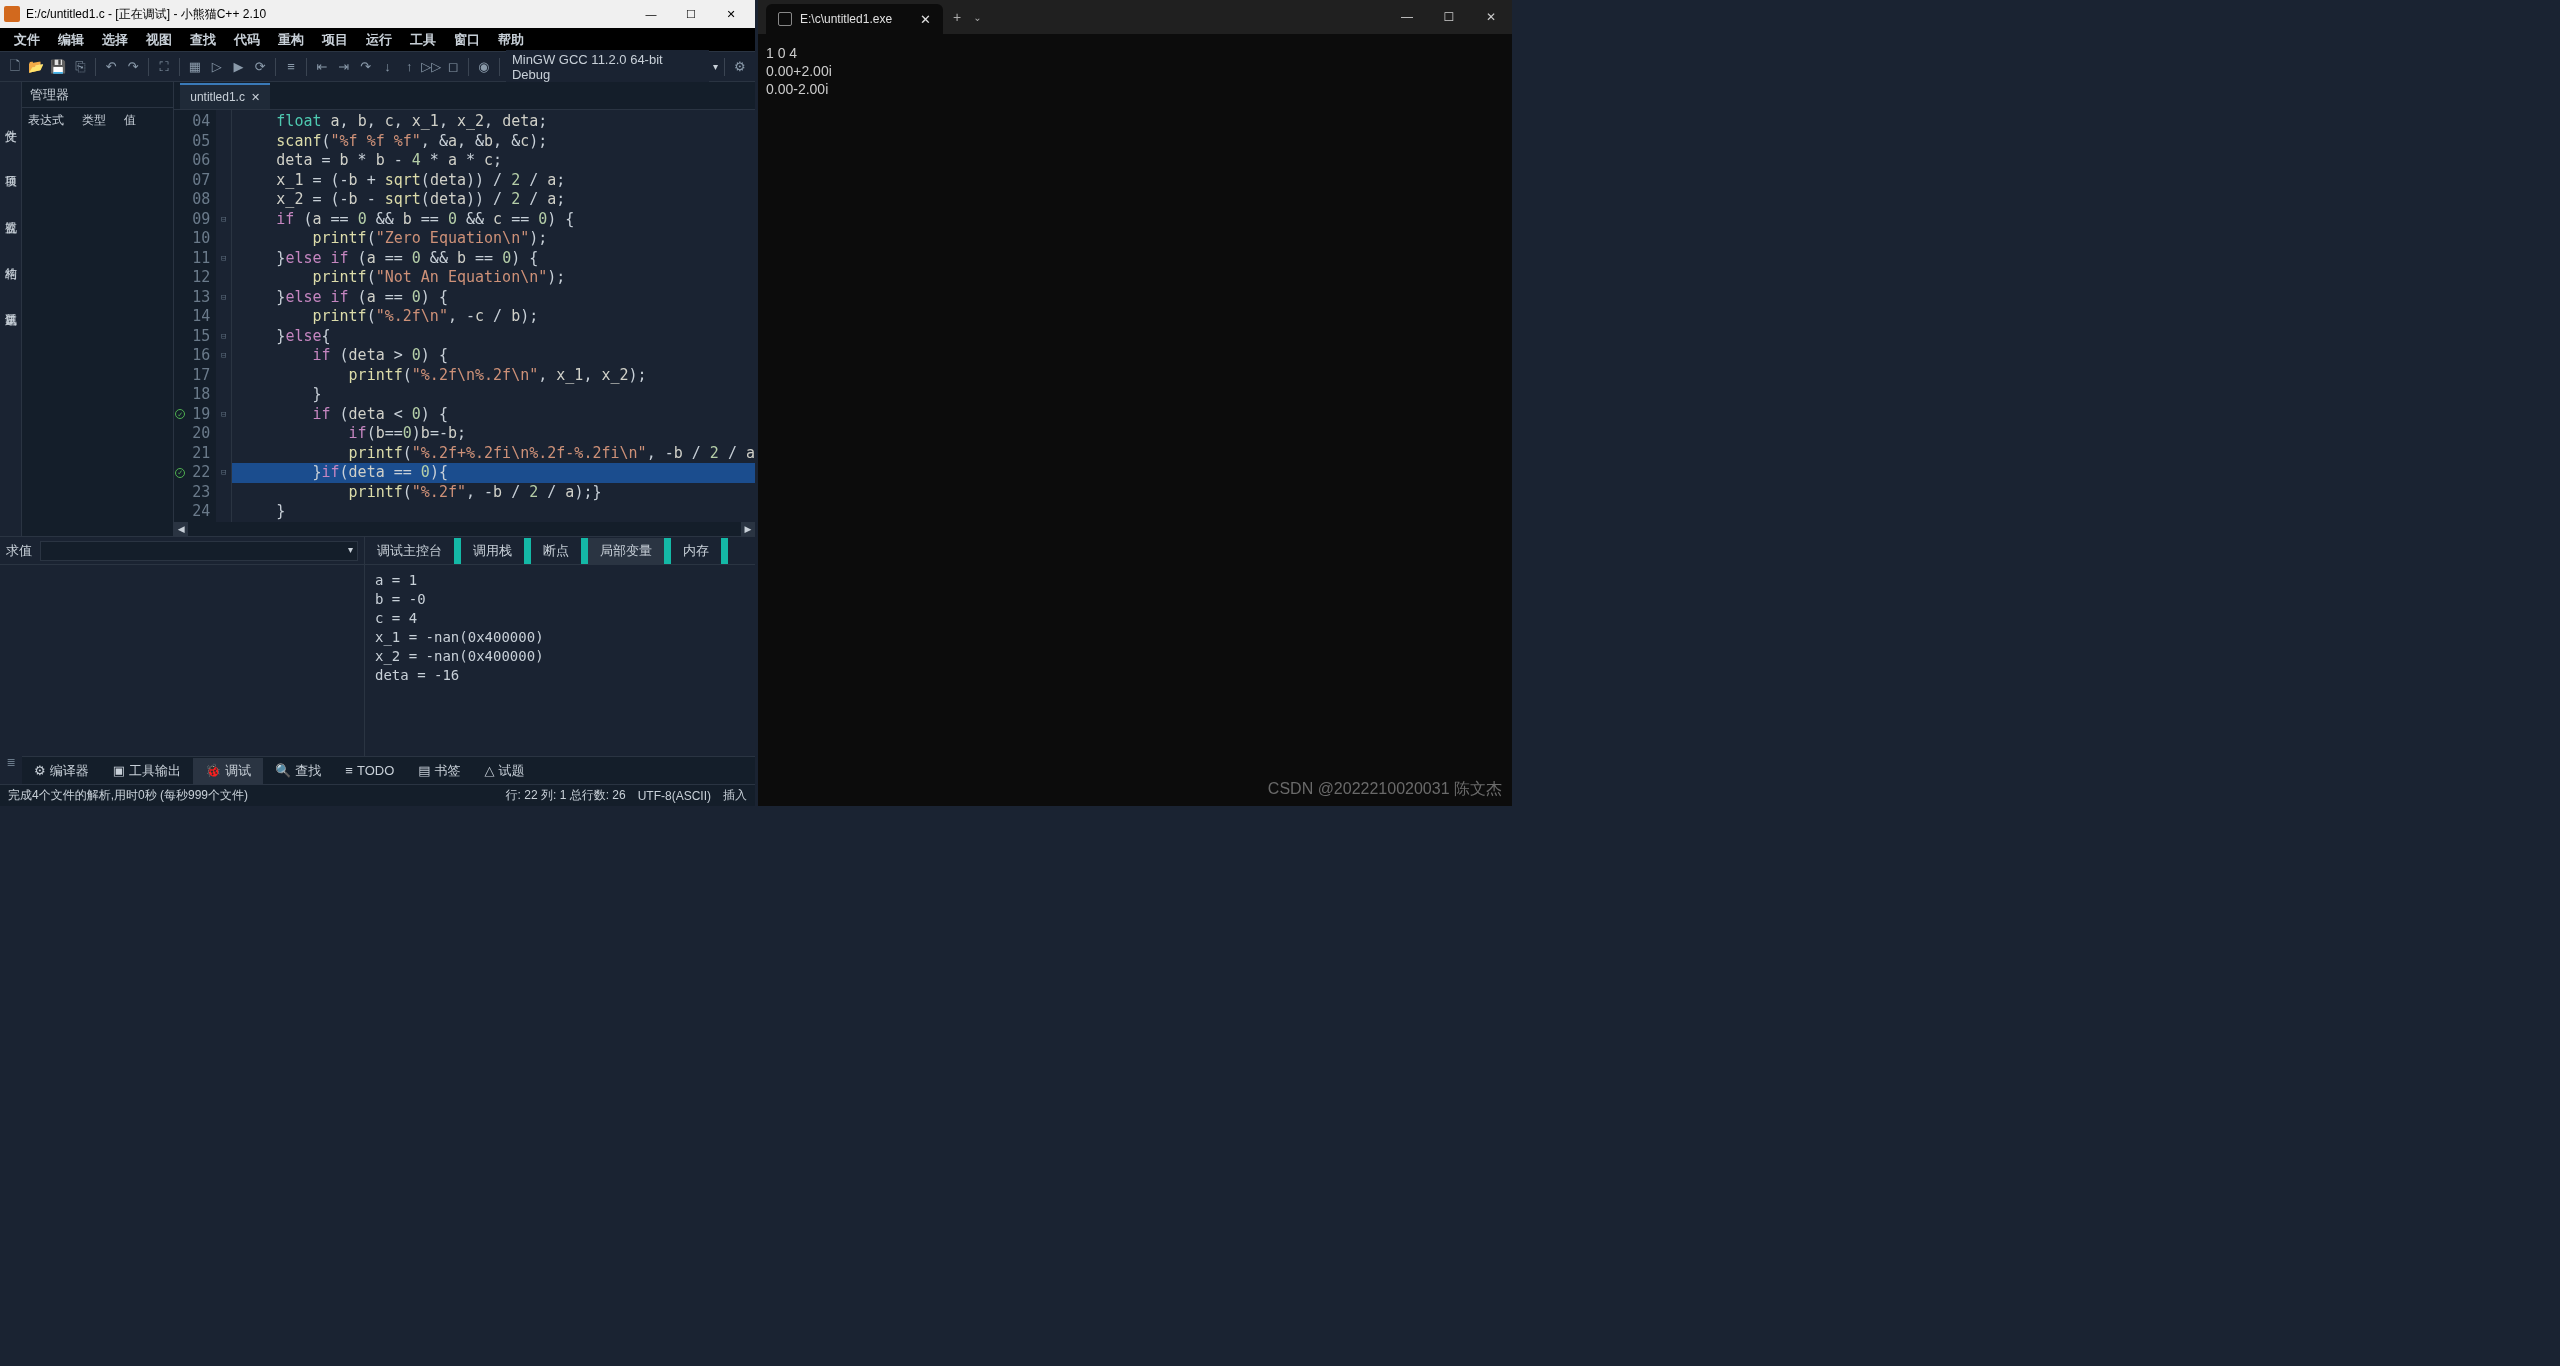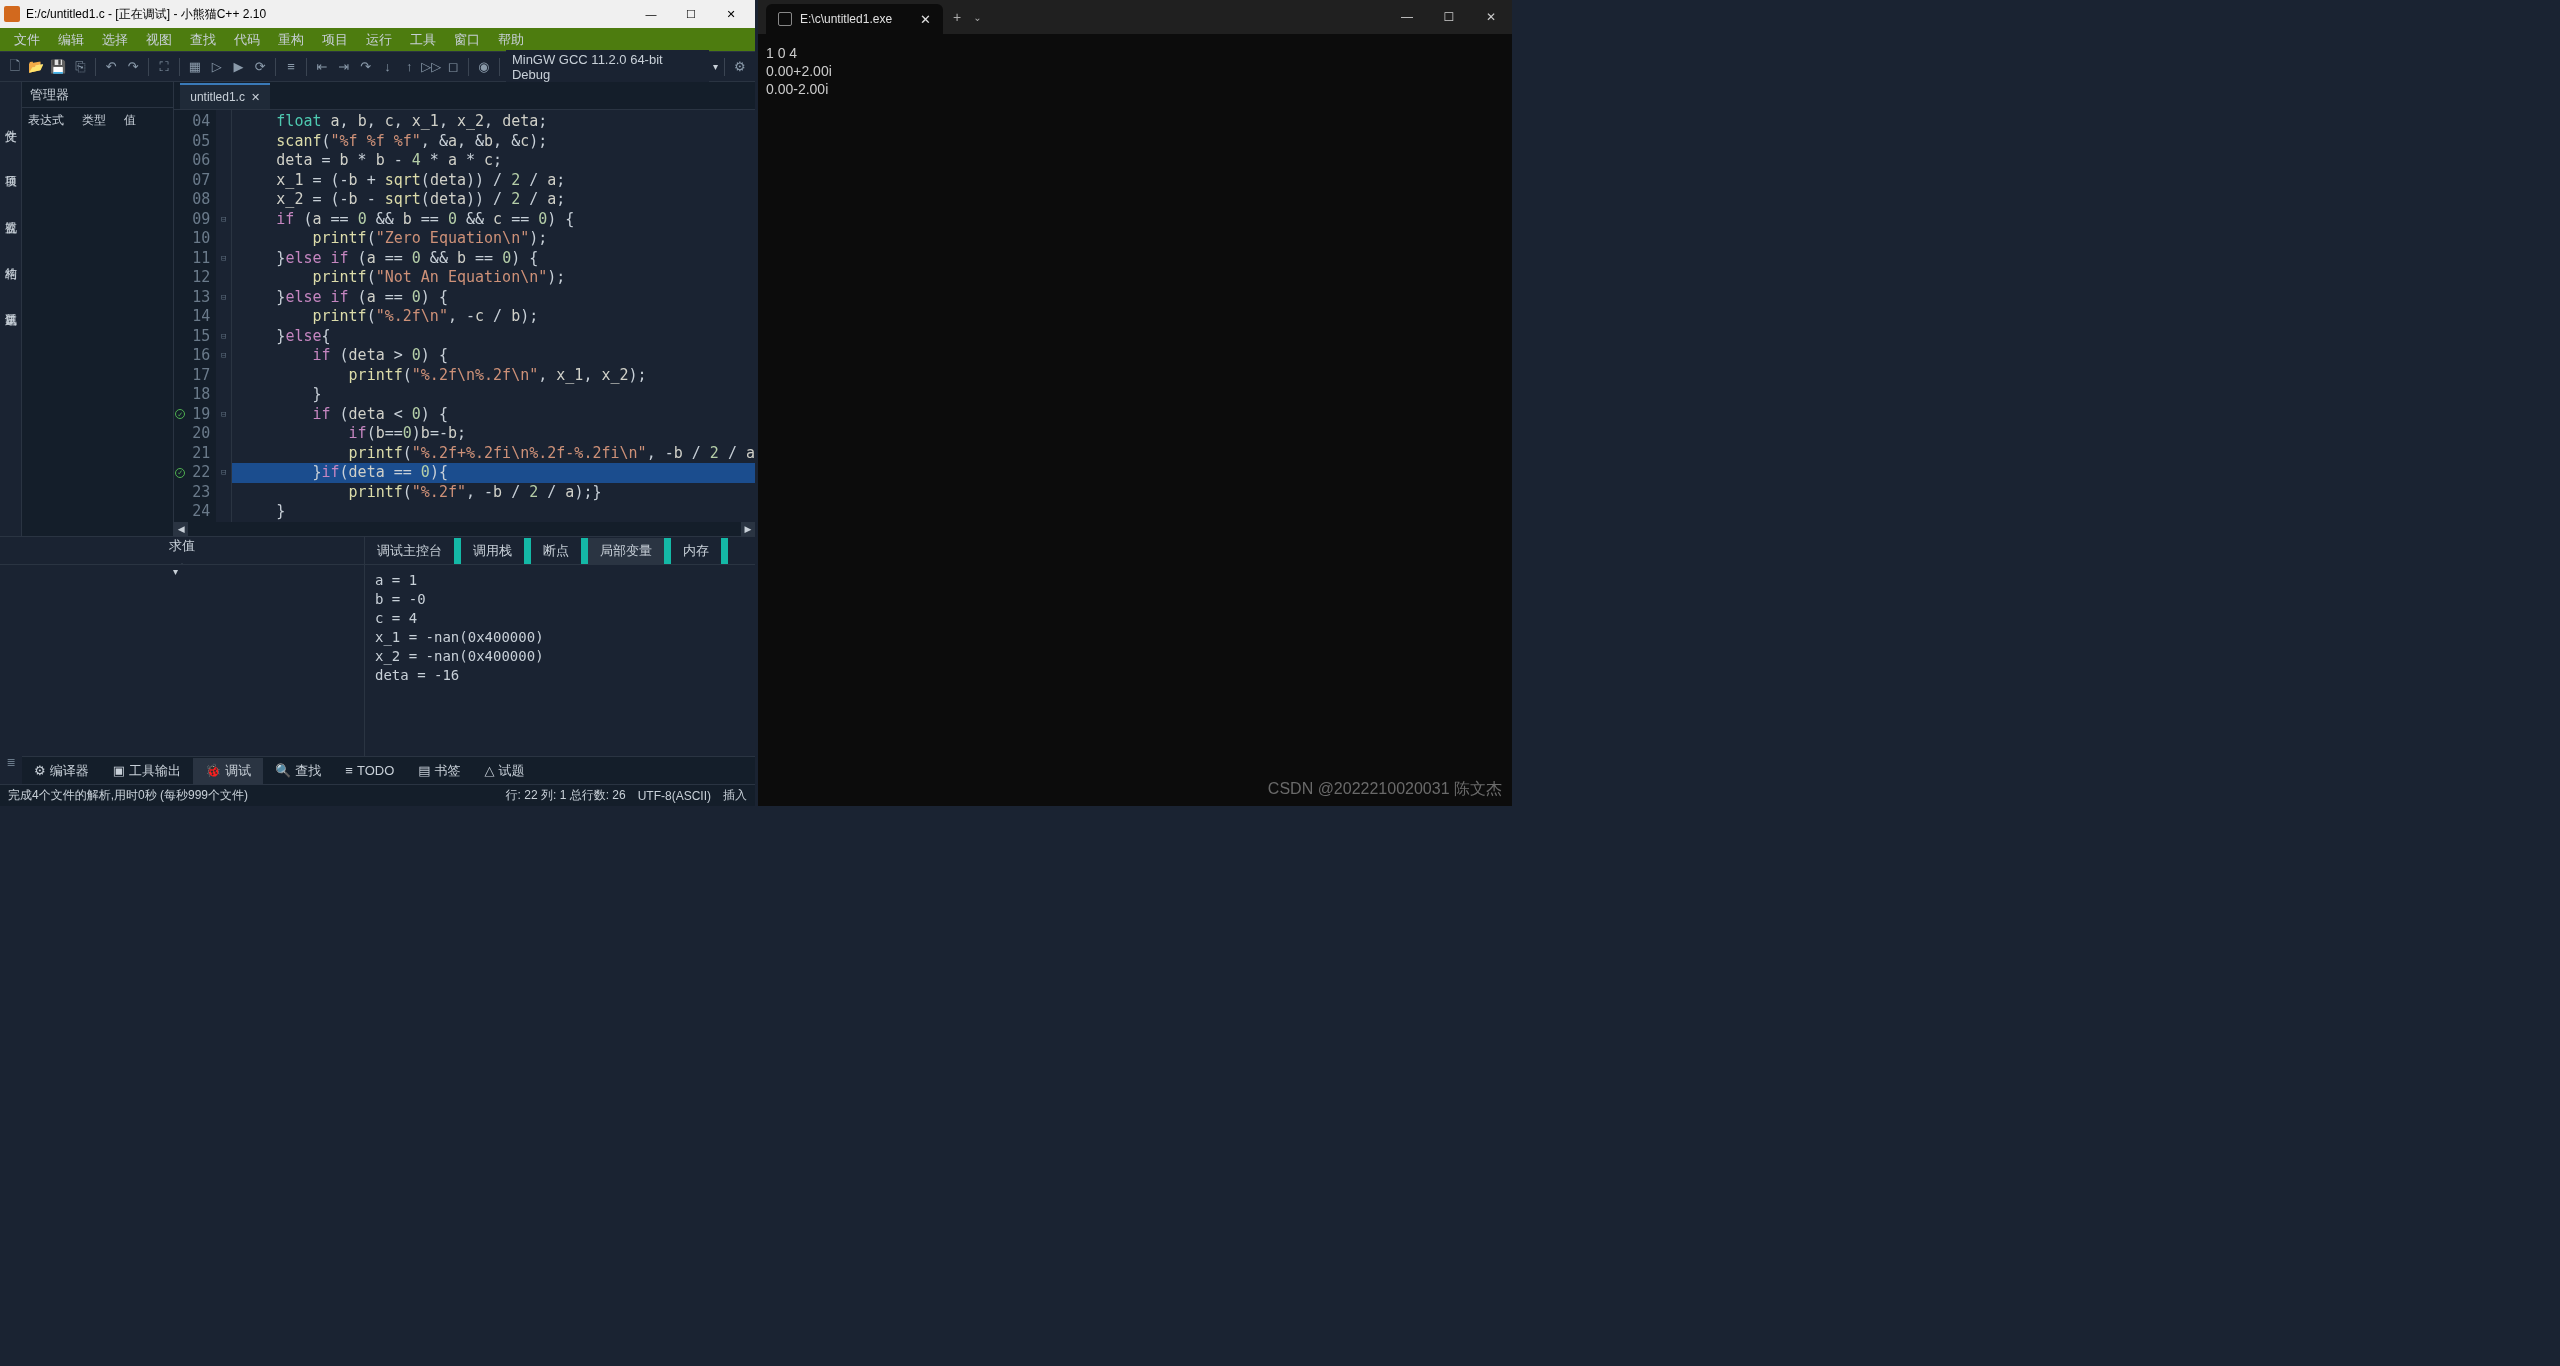--- a/index.html
+++ b/index.html
@@ -6,21 +6,21 @@
 body { font-family: "Microsoft YaHei", sans-serif; font-size: 13px; background: #1a2332; color: #c8d0d8; width: 1512px; height: 806px; overflow: hidden; position: relative; }
 
 
 .ide-window { position: absolute; left: 0; top: 0; width: 755px; height: 806px; background: #1a2332; display: flex; flex-direction: column; }
 .ide-titlebar { height: 28px; background: #f0f0f0; color: #000; display: flex; align-items: center; padding: 0 4px; font-size: 12px; }
 .ide-titlebar .app-icon { width: 16px; height: 16px; background: #d2691e; border-radius: 2px; margin-right: 6px; }
 .ide-titlebar .title-text { flex: 1; }
 .ide-titlebar .win-controls { display: flex; gap: 0; }
 .ide-titlebar .win-btn { width: 40px; height: 24px; display: flex; align-items: center; justify-content: center; font-size: 11px; }
 
-.ide-menubar { height: 24px; background: #4d7c0f; display: flex; align-items: center; padding: 0 6px; gap: 2px; border-bottom: 1px solid #2a3442; }
+.ide-menubar { height: 24px; background: #000000; display: flex; align-items: center; padding: 0 6px; gap: 2px; border-bottom: 1px solid #2a3442; font-weight: bold; }
 .ide-menubar span { padding: 2px 8px; font-size: 13px; }
 
 .ide-toolbar { height: 30px; background: #1a2332; display: flex; align-items: center; padding: 0 6px; gap: 4px; border-bottom: 1px solid #2a3442; }
 .tool-icon { width: 18px; height: 18px; display: inline-flex; align-items: center; justify-content: center; font-size: 13px; color: #8a9aaa; }
 .tool-sep { width: 1px; height: 18px; background: #3a4452; margin: 0 2px; }
 .compiler-select { background: #1a2332; color: #c8d0d8; border: none; padding: 2px 6px; font-size: 13px; }
 
 .ide-body { flex: 1; display: flex; overflow: hidden; }
 .ide-left-tabs { width: 22px; background: #1a2332; border-right: 1px solid #2a3442; display: flex; flex-direction: column; align-items: center; padding-top: 30px; gap: 30px; }
 .ide-left-tabs .vtab { writing-mode: vertical-rl; font-size: 12px; padding: 8px 2px; }
@@ -54,21 +54,21 @@
 .str { color: #ce9178; }
 .func { color: #dcdcaa; }
 
 .code-scrollbar-h { height: 14px; background: #141e2a; display: flex; }
 .sb-arrow { width: 14px; height: 14px; background: #2a3442; display: flex; align-items: center; justify-content: center; font-size: 9px; }
 .sb-track { flex: 1; }
 
 
 .debug-area { height: 220px; display: flex; border-top: 1px solid #2a3442; }
 .eval-panel { width: 365px; display: flex; flex-direction: column; border-right: 1px solid #2a3442; }
-.eval-header { height: 28px; display: flex; align-items: center; padding: 0 6px; gap: 8px; border-bottom: 1px solid #2a3442; flex-direction: column; }
+.eval-header { height: 28px; display: flex; align-items: center; padding: 0 6px; gap: 8px; border-bottom: 1px solid #2a3442; }
 .eval-input { flex: 1; background: #141e2a; border: 1px solid #2a3442; height: 20px; position: relative; }
 .eval-input::after { content: "▾"; position: absolute; right: 4px; top: 2px; font-size: 10px; }
 .debug-right { flex: 1; display: flex; flex-direction: column; }
 .debug-tabs { height: 28px; display: flex; align-items: center; border-bottom: 1px solid #2a3442; }
 .debug-tab { padding: 4px 12px; font-size: 13px; border-right: 7px solid #14b8a6; }
 .debug-tab.active { background: #2a3442; }
 .locals-panel { flex: 1; padding: 6px 10px; font-family: Consolas, monospace; font-size: 14px; line-height: 19px; }
 
 
 .bottom-tabs { height: 28px; background: #141e2a; display: flex; align-items: center; border-top: 1px solid #2a3442; }

